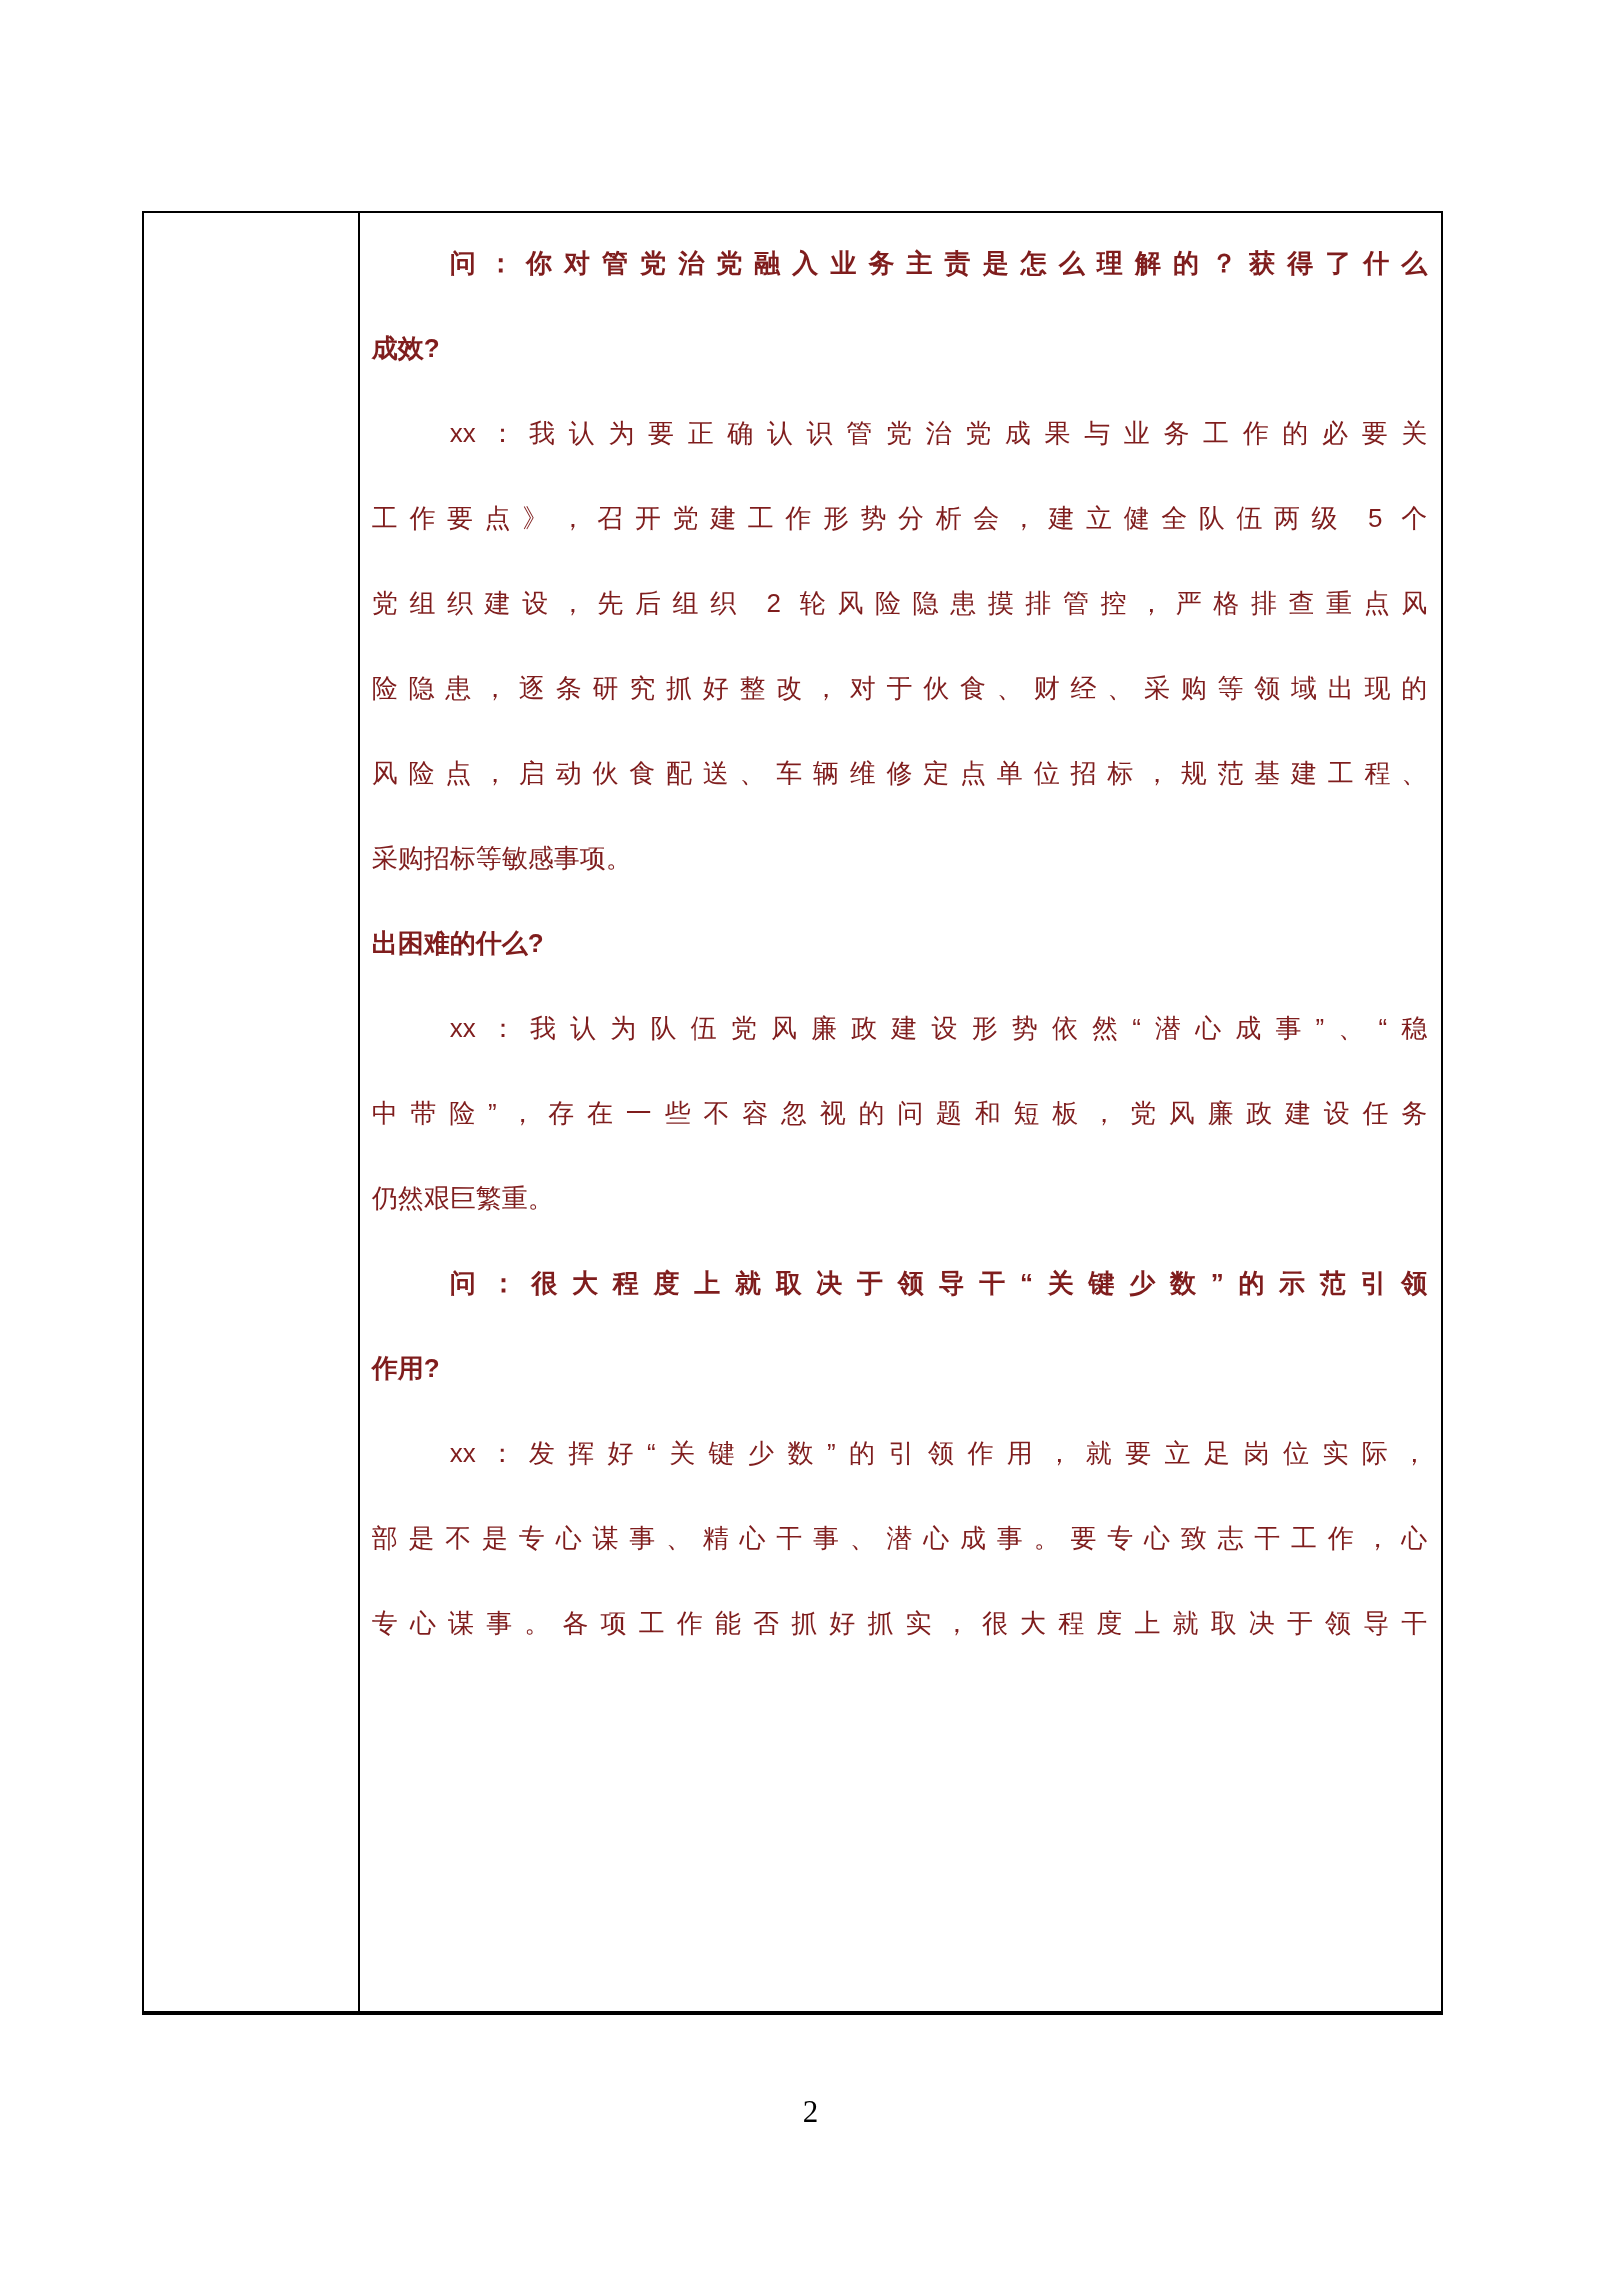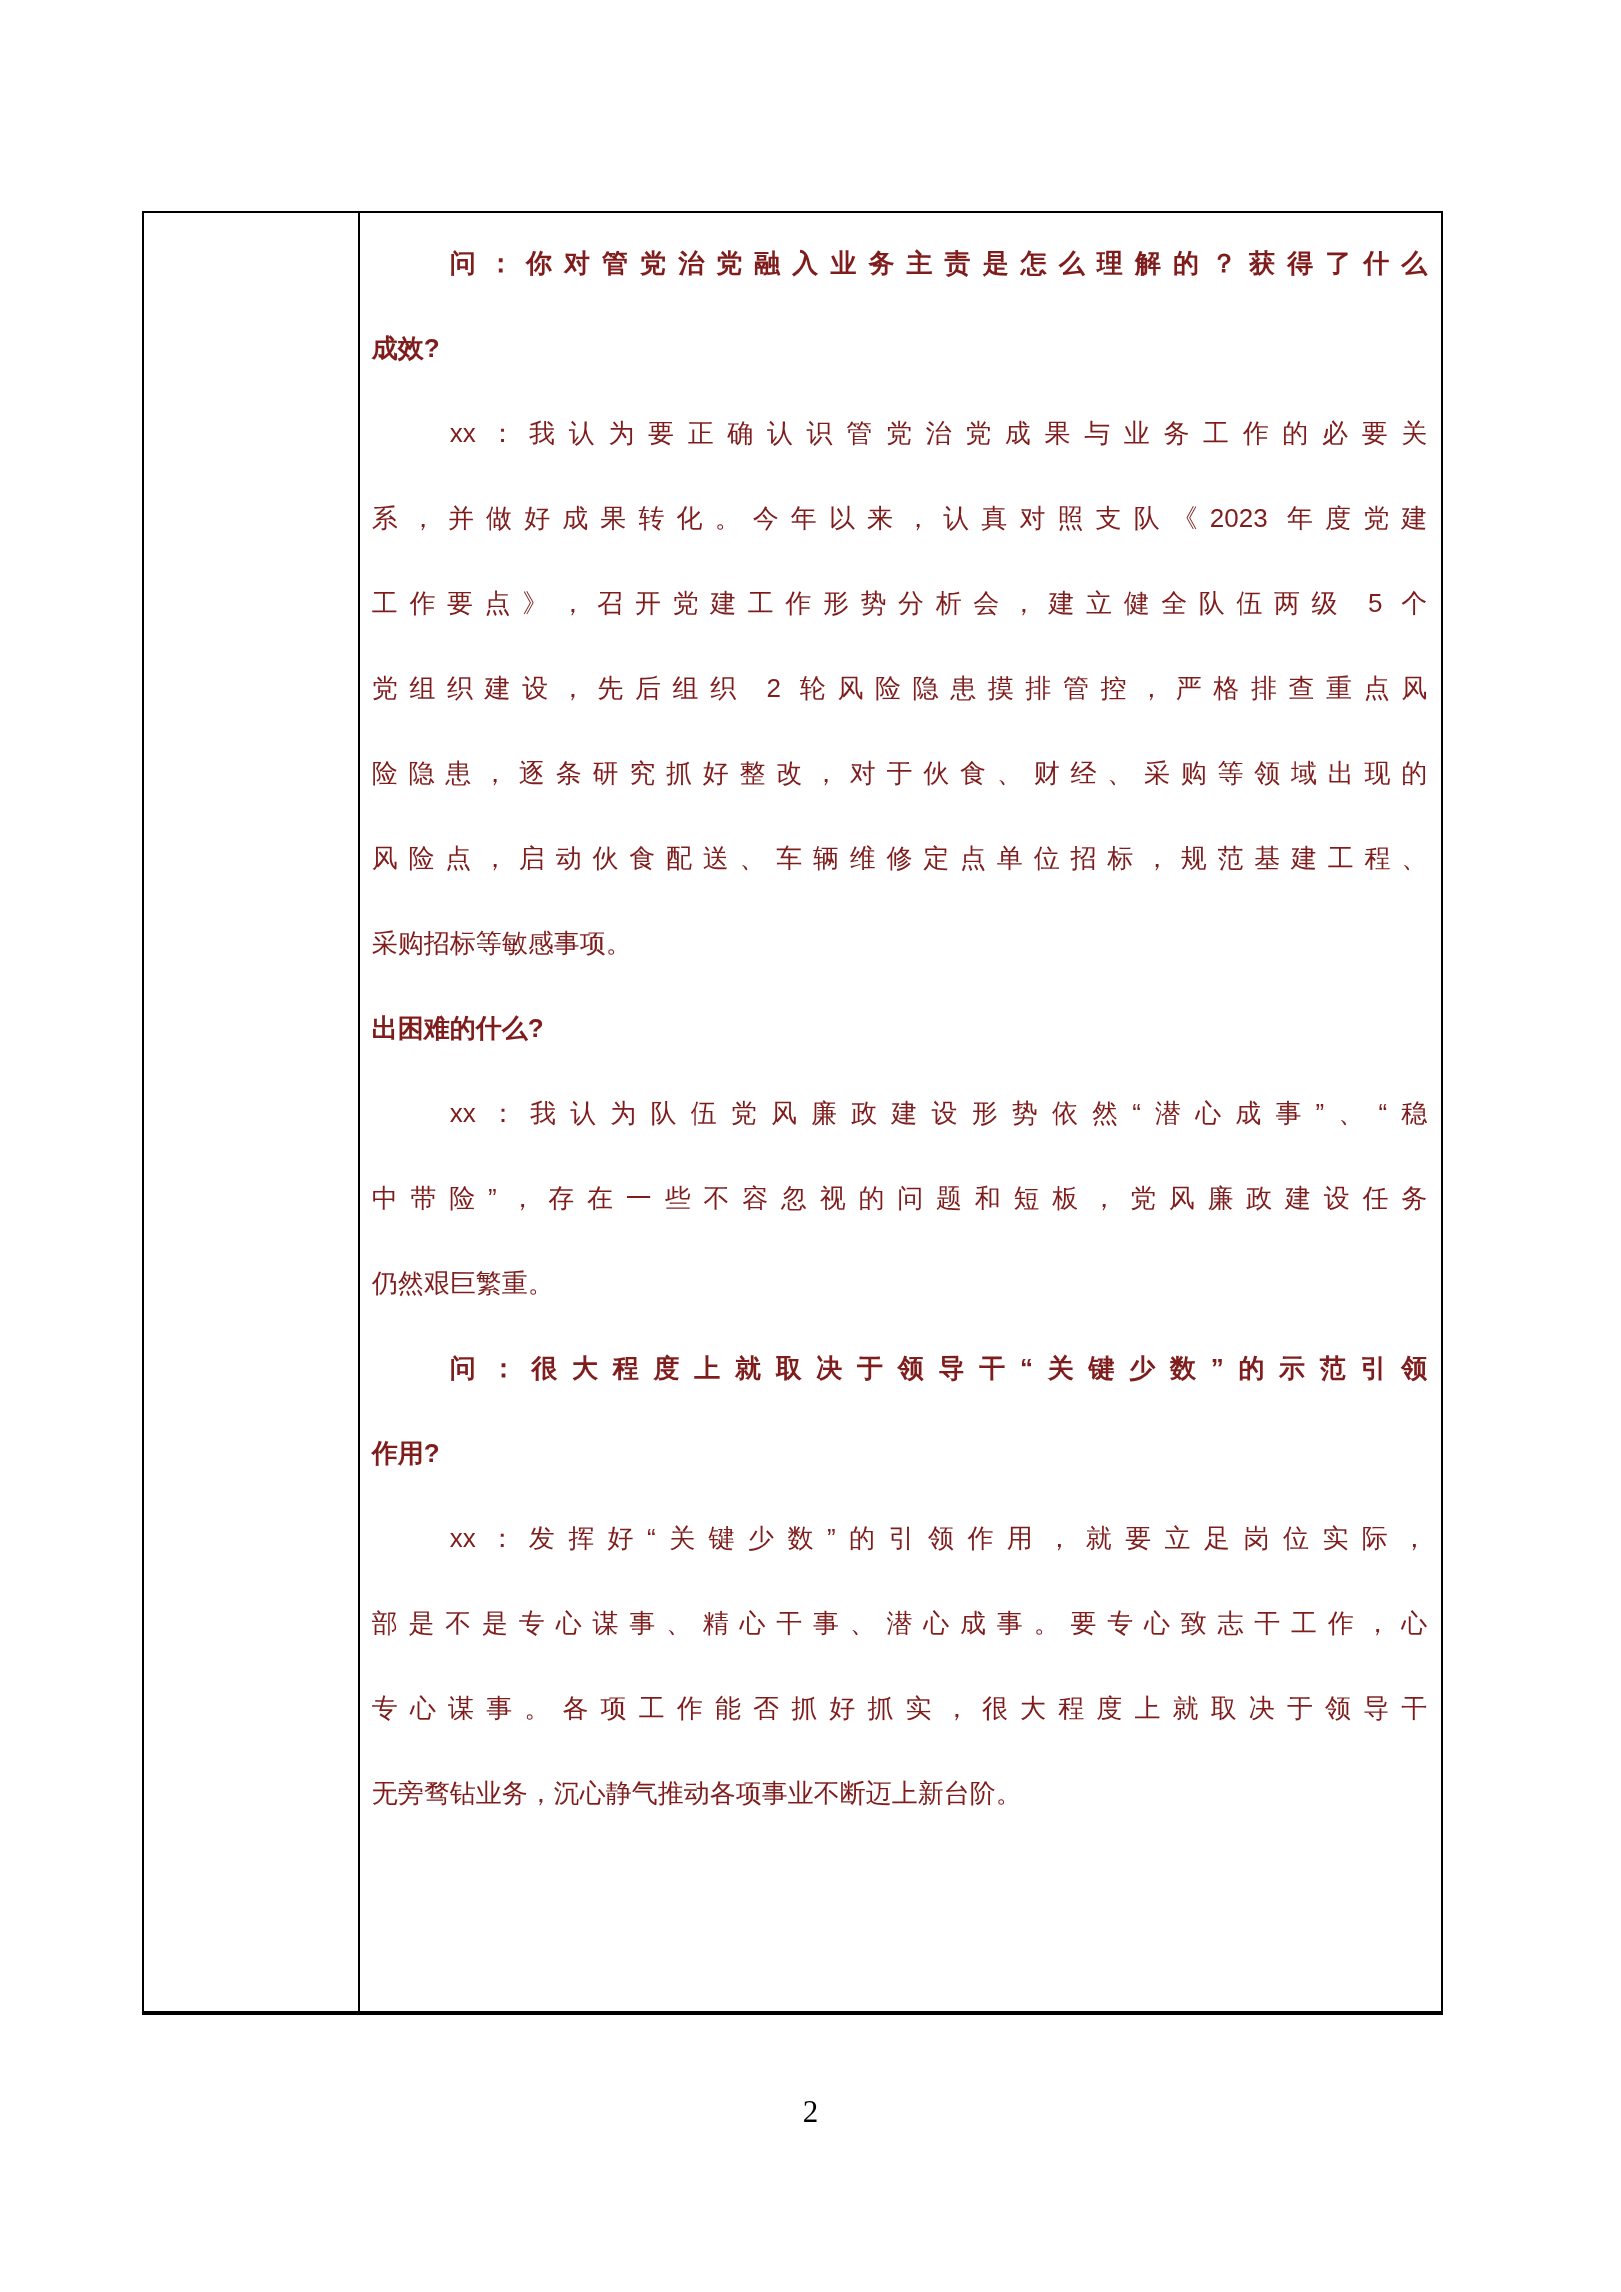--- a/index.html
+++ b/index.html
@@ -76,36 +76,34 @@
 
 <div class="page">
 
   <div class="doc-table">
     <div class="col-left"></div>
     <div class="col-right">
       <div>
           <div class="line bold indent fill">问：你对管党治党融入业务主责是怎么理解的？获得了什么</div>
           <div class="line bold">成效?</div>
           <div class="line indent fill">xx：我认为要正确认识管党治党成果与业务工作的必要关</div>
-          <div class="line fill">系，并做好成果转化。今年以来，认真对照支队《2023 年度党建</div>
           <div class="line fill">工作要点》，召开党建工作形势分析会，建立健全队伍两级 5 个</div>
           <div class="line fill">党组织建设，先后组织 2 轮风险隐患摸排管控，严格排查重点风</div>
           <div class="line fill">险隐患，逐条研究抓好整改，对于伙食、财经、采购等领域出现的</div>
           <div class="line fill">风险点，启动伙食配送、车辆维修定点单位招标，规范基建工程、</div>
           <div class="line">采购招标等敏感事项。</div>
           <div class="line bold">出困难的什么?</div>
           <div class="line indent fill">xx：我认为队伍党风廉政建设形势依然“潜心成事”、“稳</div>
           <div class="line fill">中带险”，存在一些不容忽视的问题和短板，党风廉政建设任务</div>
           <div class="line">仍然艰巨繁重。</div>
           <div class="line bold indent fill">问：很大程度上就取决于领导干“关键少数”的示范引领</div>
           <div class="line bold">作用?</div>
           <div class="line indent fill">xx：发挥好“关键少数”的引领作用，就要立足岗位实际，</div>
           <div class="line fill">部是不是专心谋事、精心干事、潜心成事。要专心致志干工作，心</div>
           <div class="line fill">专心谋事。各项工作能否抓好抓实，很大程度上就取决于领导干</div>
-          <div class="line">无旁骛钻业务，沉心静气推动各项事业不断迈上新台阶。</div>
         </div>
     </div>
   </div>
 
   <div class="page-number">2</div>
 
 </div>
 
 
 </body></html>

